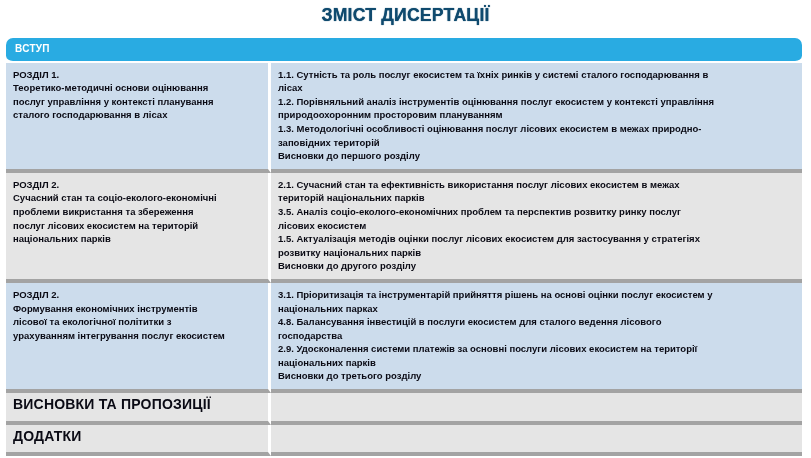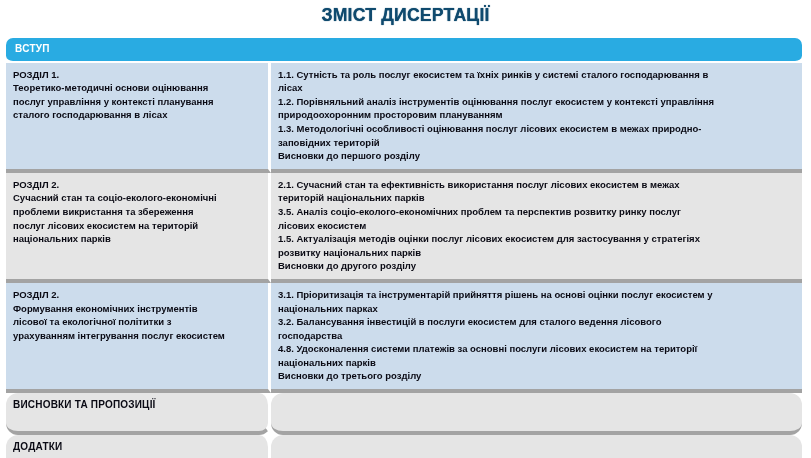--- a/index.html
+++ b/index.html
@@ -91,24 +91,23 @@
   tr.shade-a td { background: #ccdcec; }
   tr.shade-b td { background: #e5e5e5; }
 
   
   tr.row-chapter td { padding-top: 5px; padding-bottom: 6px; }
 
   
   tr.row-short td {
     height: 20px;
     padding-top: 5px;
-    padding-bottom: 19px;
-    font-size: 10px;
+    padding-bottom: 9px;
+    font-size: 14px;
     letter-spacing: 0.2px;
-    border-radius: 12px;
   }
 
   .line { display: block; }
   .cell-lines > .line + .line { margin-top: 0; }
 </style>
 </head>
 <body>
 
 <div class="slide">
 
@@ -165,23 +164,23 @@
       <tr class="row-chapter shade-a">
         <td class="cell-left cell-lines">
           <span class="line">РОЗДІЛ 2.</span>
           <span class="line">Формування економічних інструментів</span>
           <span class="line">лісової та екологічної політитки з</span>
           <span class="line">урахуванням інтегрування послуг екосистем</span>
         </td>
         <td class="cell-right cell-lines">
           <span class="line">3.1. Пріоритизація та інструментарій прийняття рішень на основі оцінки послуг екосистем у</span>
           <span class="line">національних парках</span>
-          <span class="line">3.2. Балансування інвестицій в послуги екосистем для сталого ведення лісового</span>
+          <span class="line">4.8. Балансування інвестицій в послуги екосистем для сталого ведення лісового</span>
           <span class="line">господарства</span>
-          <span class="line">4.8. Удосконалення системи платежів за основні послуги лісових екосистем на території</span>
+          <span class="line">2.9. Удосконалення системи платежів за основні послуги лісових екосистем на території</span>
           <span class="line">національних парків</span>
           <span class="line">Висновки до третього розділу</span>
         </td>
       </tr>
 
       <tr class="row-short shade-b">
         <td class="cell-left">ВИСНОВКИ ТА ПРОПОЗИЦІЇ</td>
         <td class="cell-right"></td>
       </tr>
 

